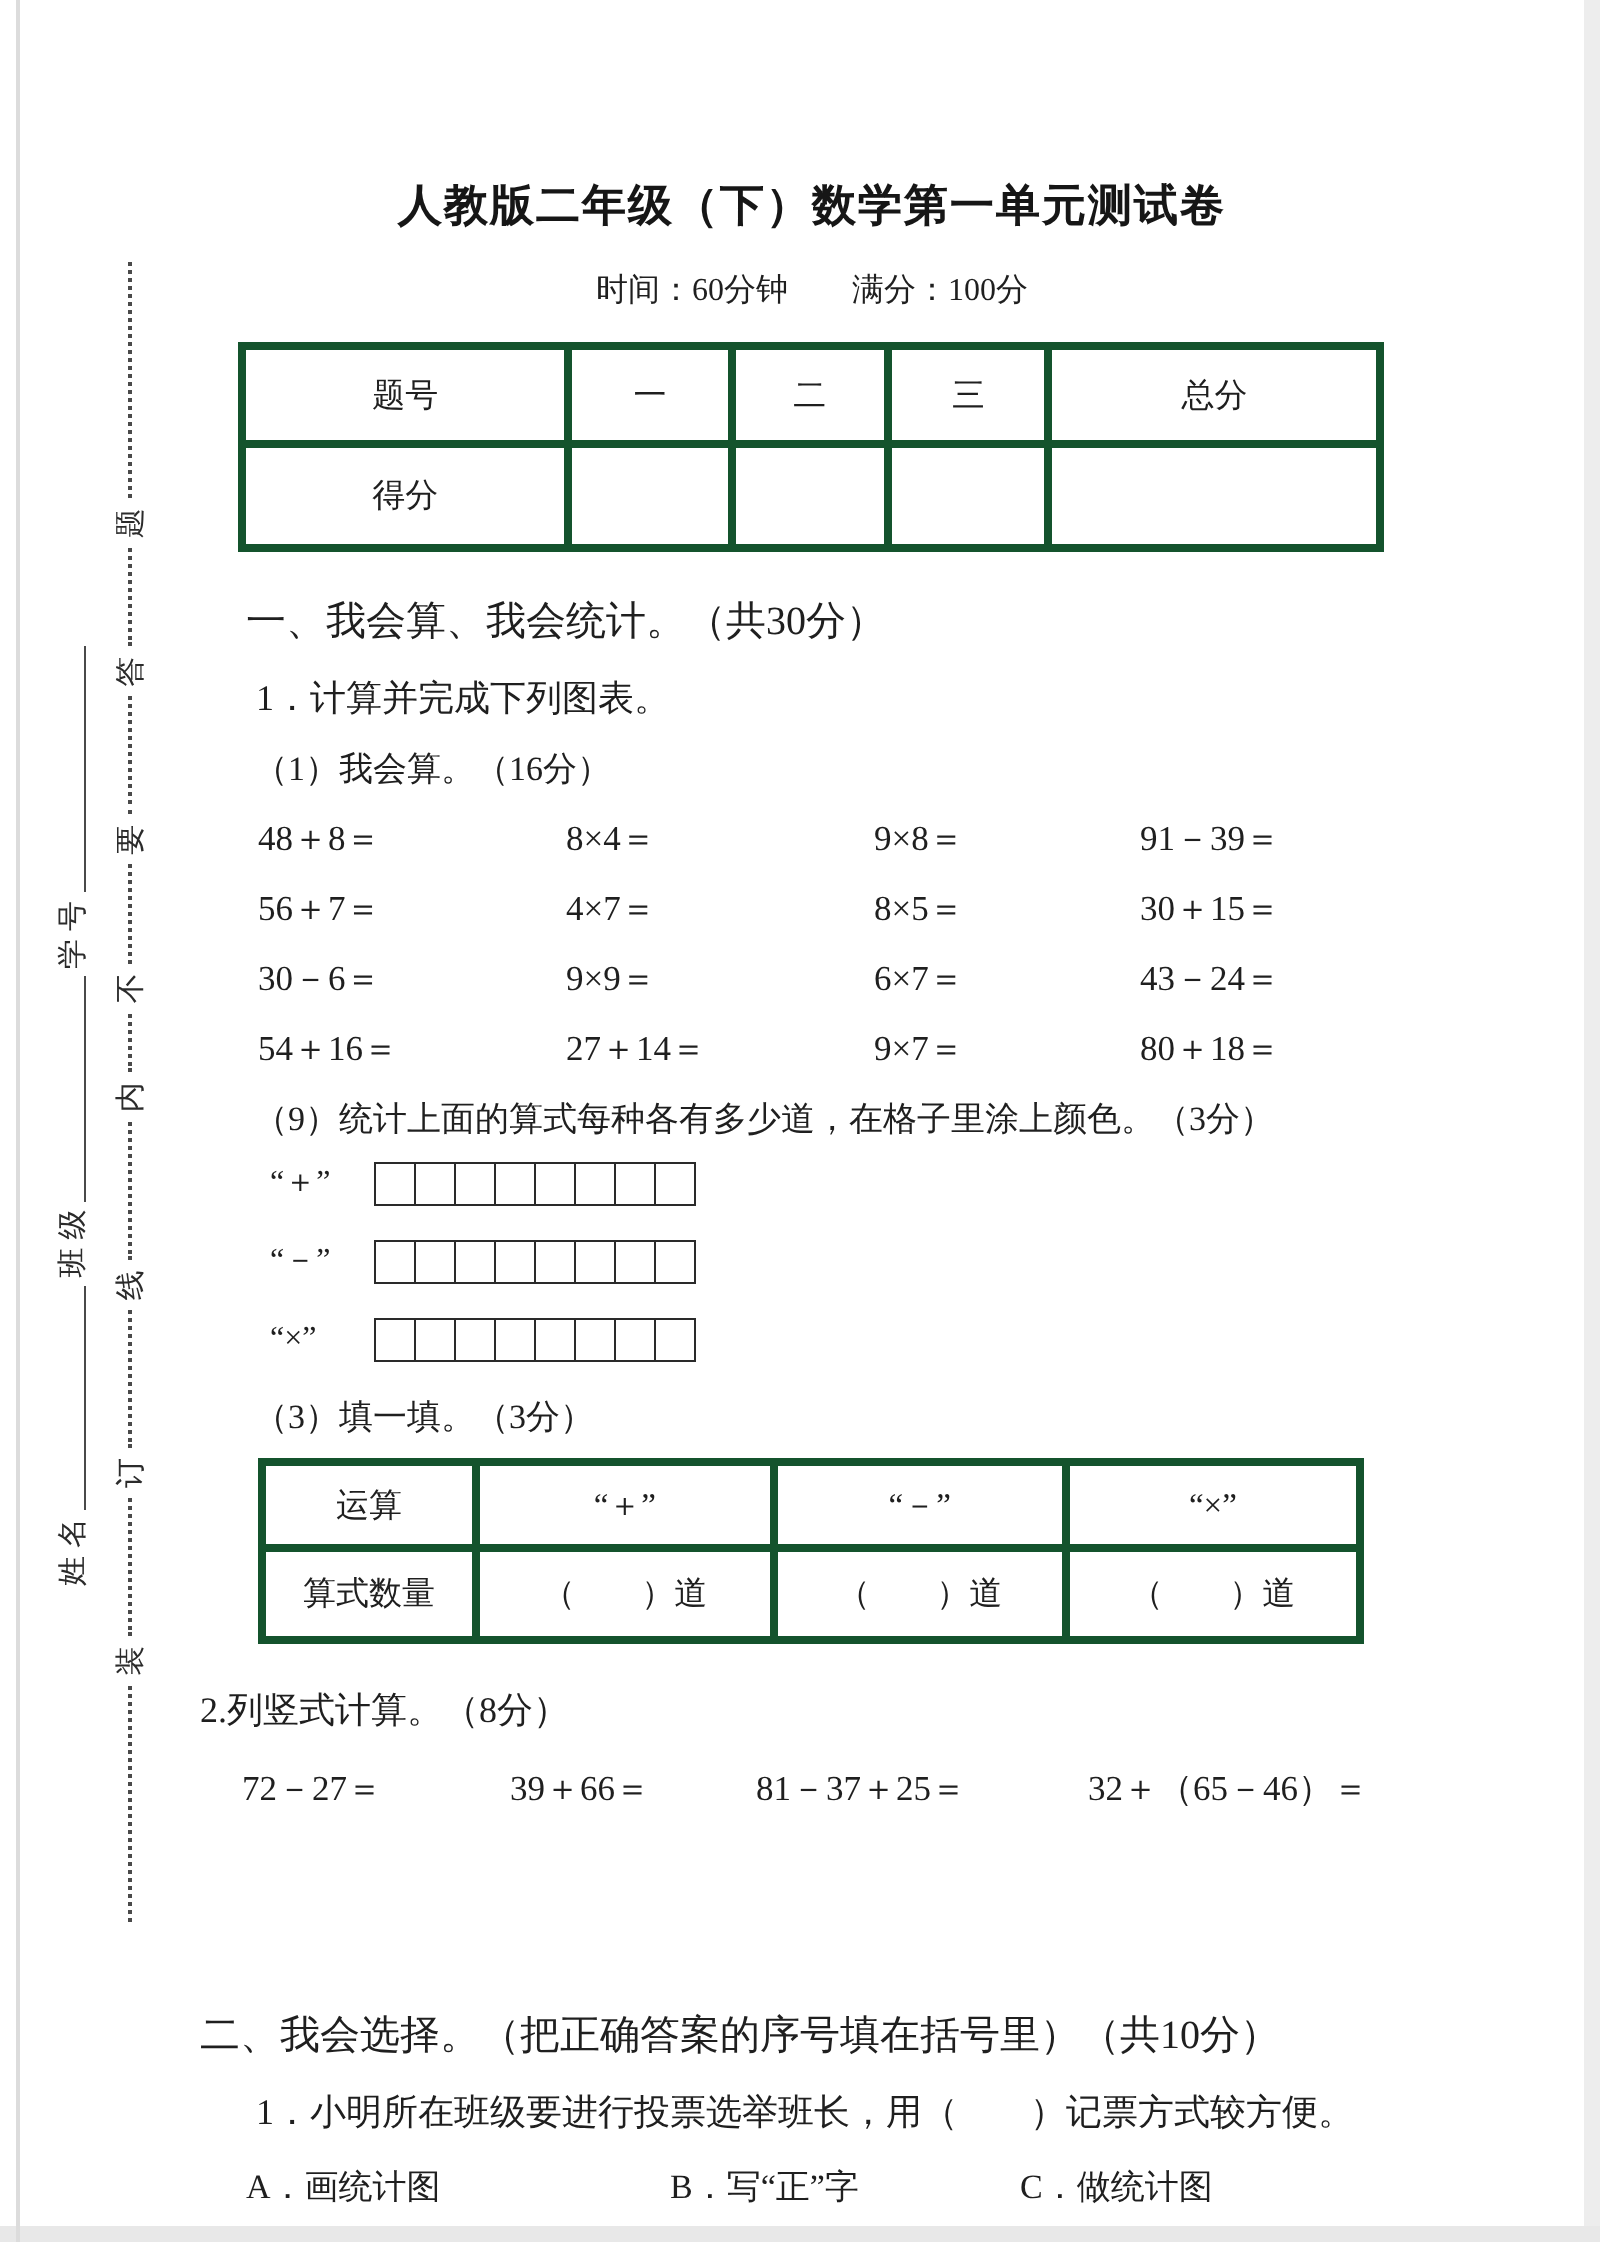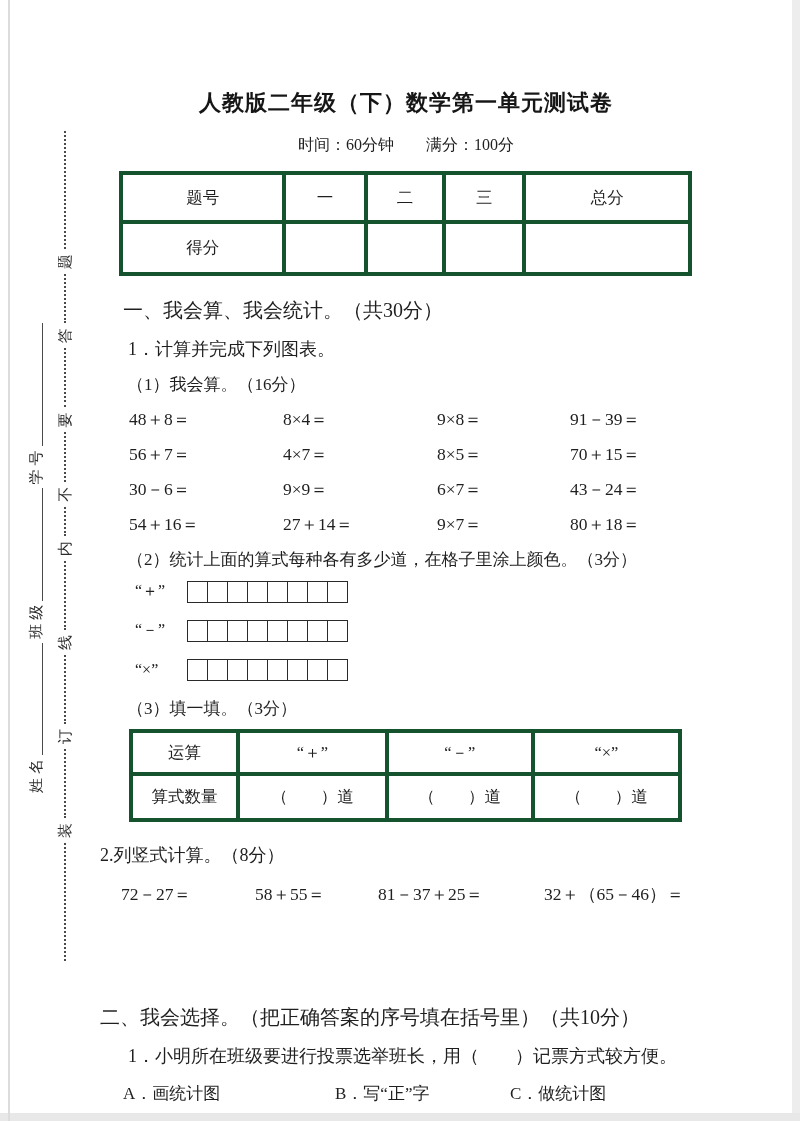--- a/index.html
+++ b/index.html
@@ -160,32 +160,32 @@
     <div class="sub-line">（1）我会算。（16分）</div>
 
     <div class="calc-grid">
       <span>48＋8＝</span>
       <span>8×4＝</span>
       <span>9×8＝</span>
       <span>91－39＝</span>
       <span>56＋7＝</span>
       <span>4×7＝</span>
       <span>8×5＝</span>
-      <span>70＋15＝</span>
+      <span>30＋15＝</span>
       <span>30－6＝</span>
       <span>9×9＝</span>
       <span>6×7＝</span>
       <span>43－24＝</span>
       <span>54＋16＝</span>
       <span>27＋14＝</span>
       <span>9×7＝</span>
       <span>80＋18＝</span>
     </div>
 
-    <div class="sub-line">（2）统计上面的算式每种各有多少道，在格子里涂上颜色。（3分）</div>
+    <div class="sub-line">（9）统计上面的算式每种各有多少道，在格子里涂上颜色。（3分）</div>
 
     <div class="bars">
       <div class="bar-row">
         <span class="bar-label">“＋”</span>
         <span class="bar-cells">
           <span class="bar-cell"></span>
             <span class="bar-cell"></span>
             <span class="bar-cell"></span>
             <span class="bar-cell"></span>
             <span class="bar-cell"></span>
@@ -244,21 +244,21 @@
         <td>（　　）道</td>
         <td>（　　）道</td>
       </tr>
     </tbody>
       </table>
 
     <div class="q-line" style="margin-left:0;margin-top:21px;">2.列竖式计算。（8分）</div>
 
     <div class="equations">
       <span class="eq-0">72－27＝</span>
-      <span class="eq-1">58＋55＝</span>
+      <span class="eq-1">39＋66＝</span>
       <span class="eq-2">81－37＋25＝</span>
       <span class="eq-3">32＋（65－46）＝</span>
     </div>
 
     <div class="h-sec sec2-head" style="margin-left:0;">二、我会选择。（把正确答案的序号填在括号里）（共10分）</div>
     <div class="q-line">1．小明所在班级要进行投票选举班长，用（　　）记票方式较方便。</div>
 
     <div class="options">
       <span class="opt-0">A．画统计图</span>
       <span class="opt-1">B．写“正”字</span>

